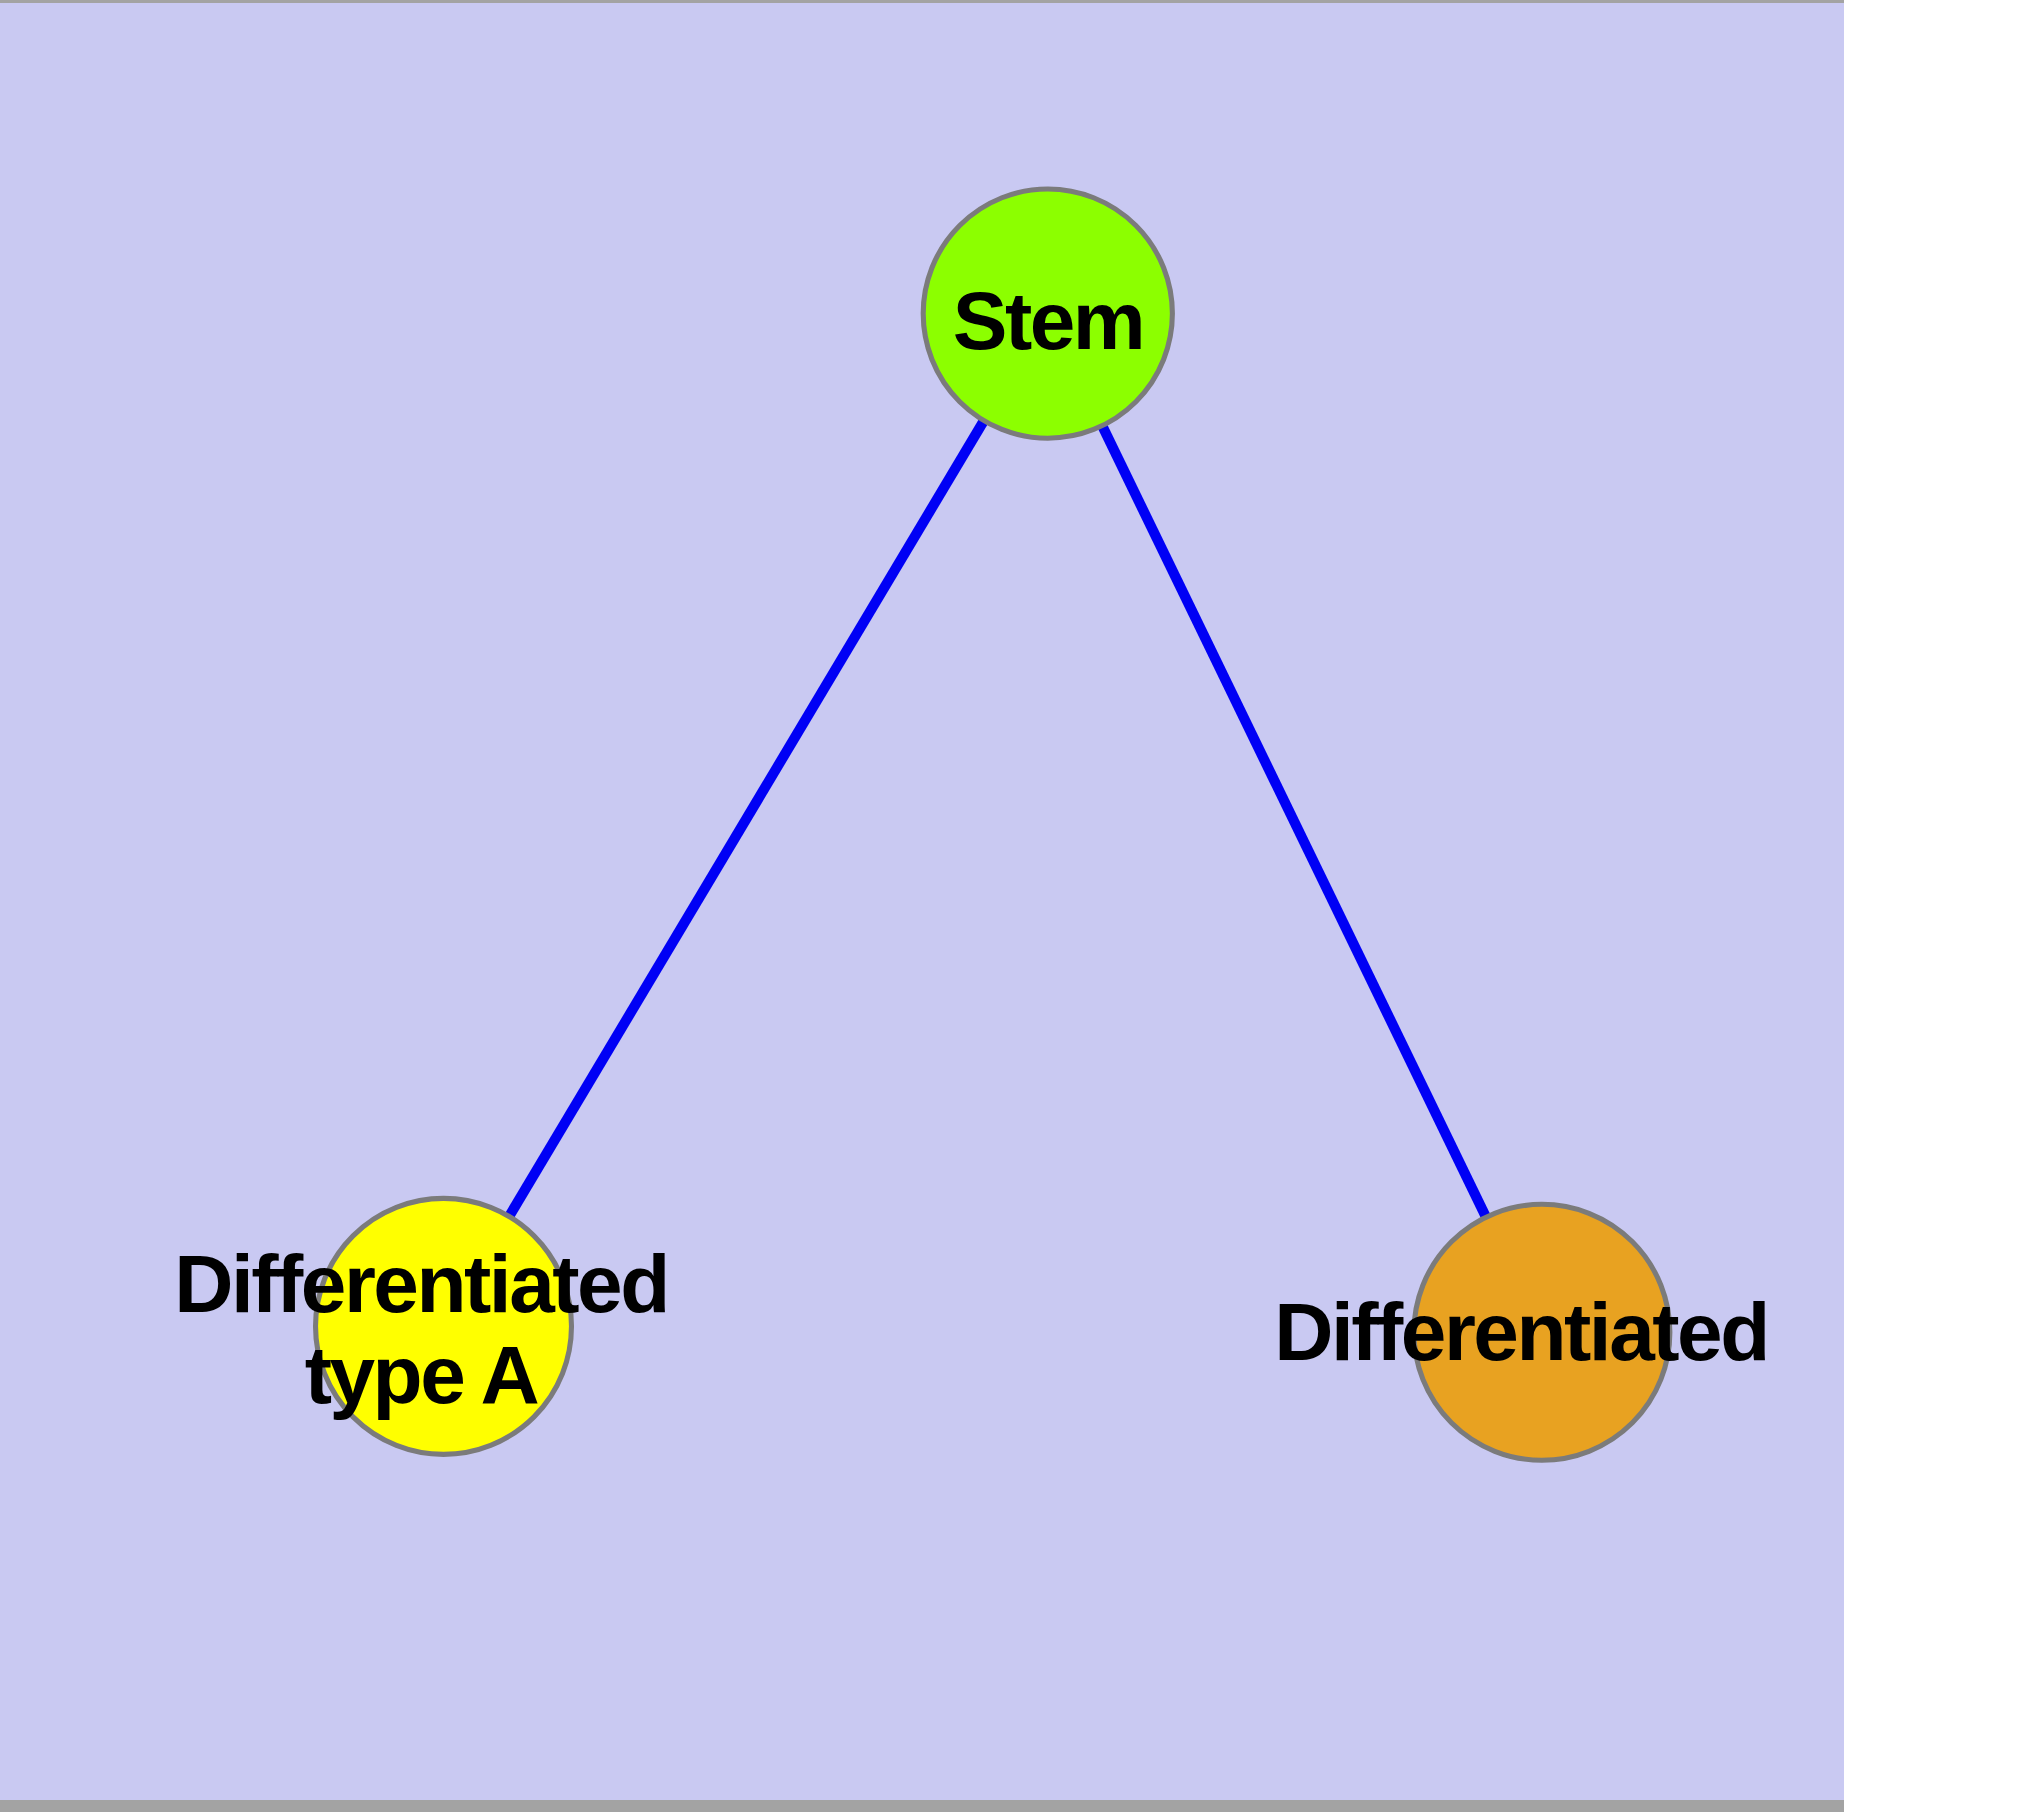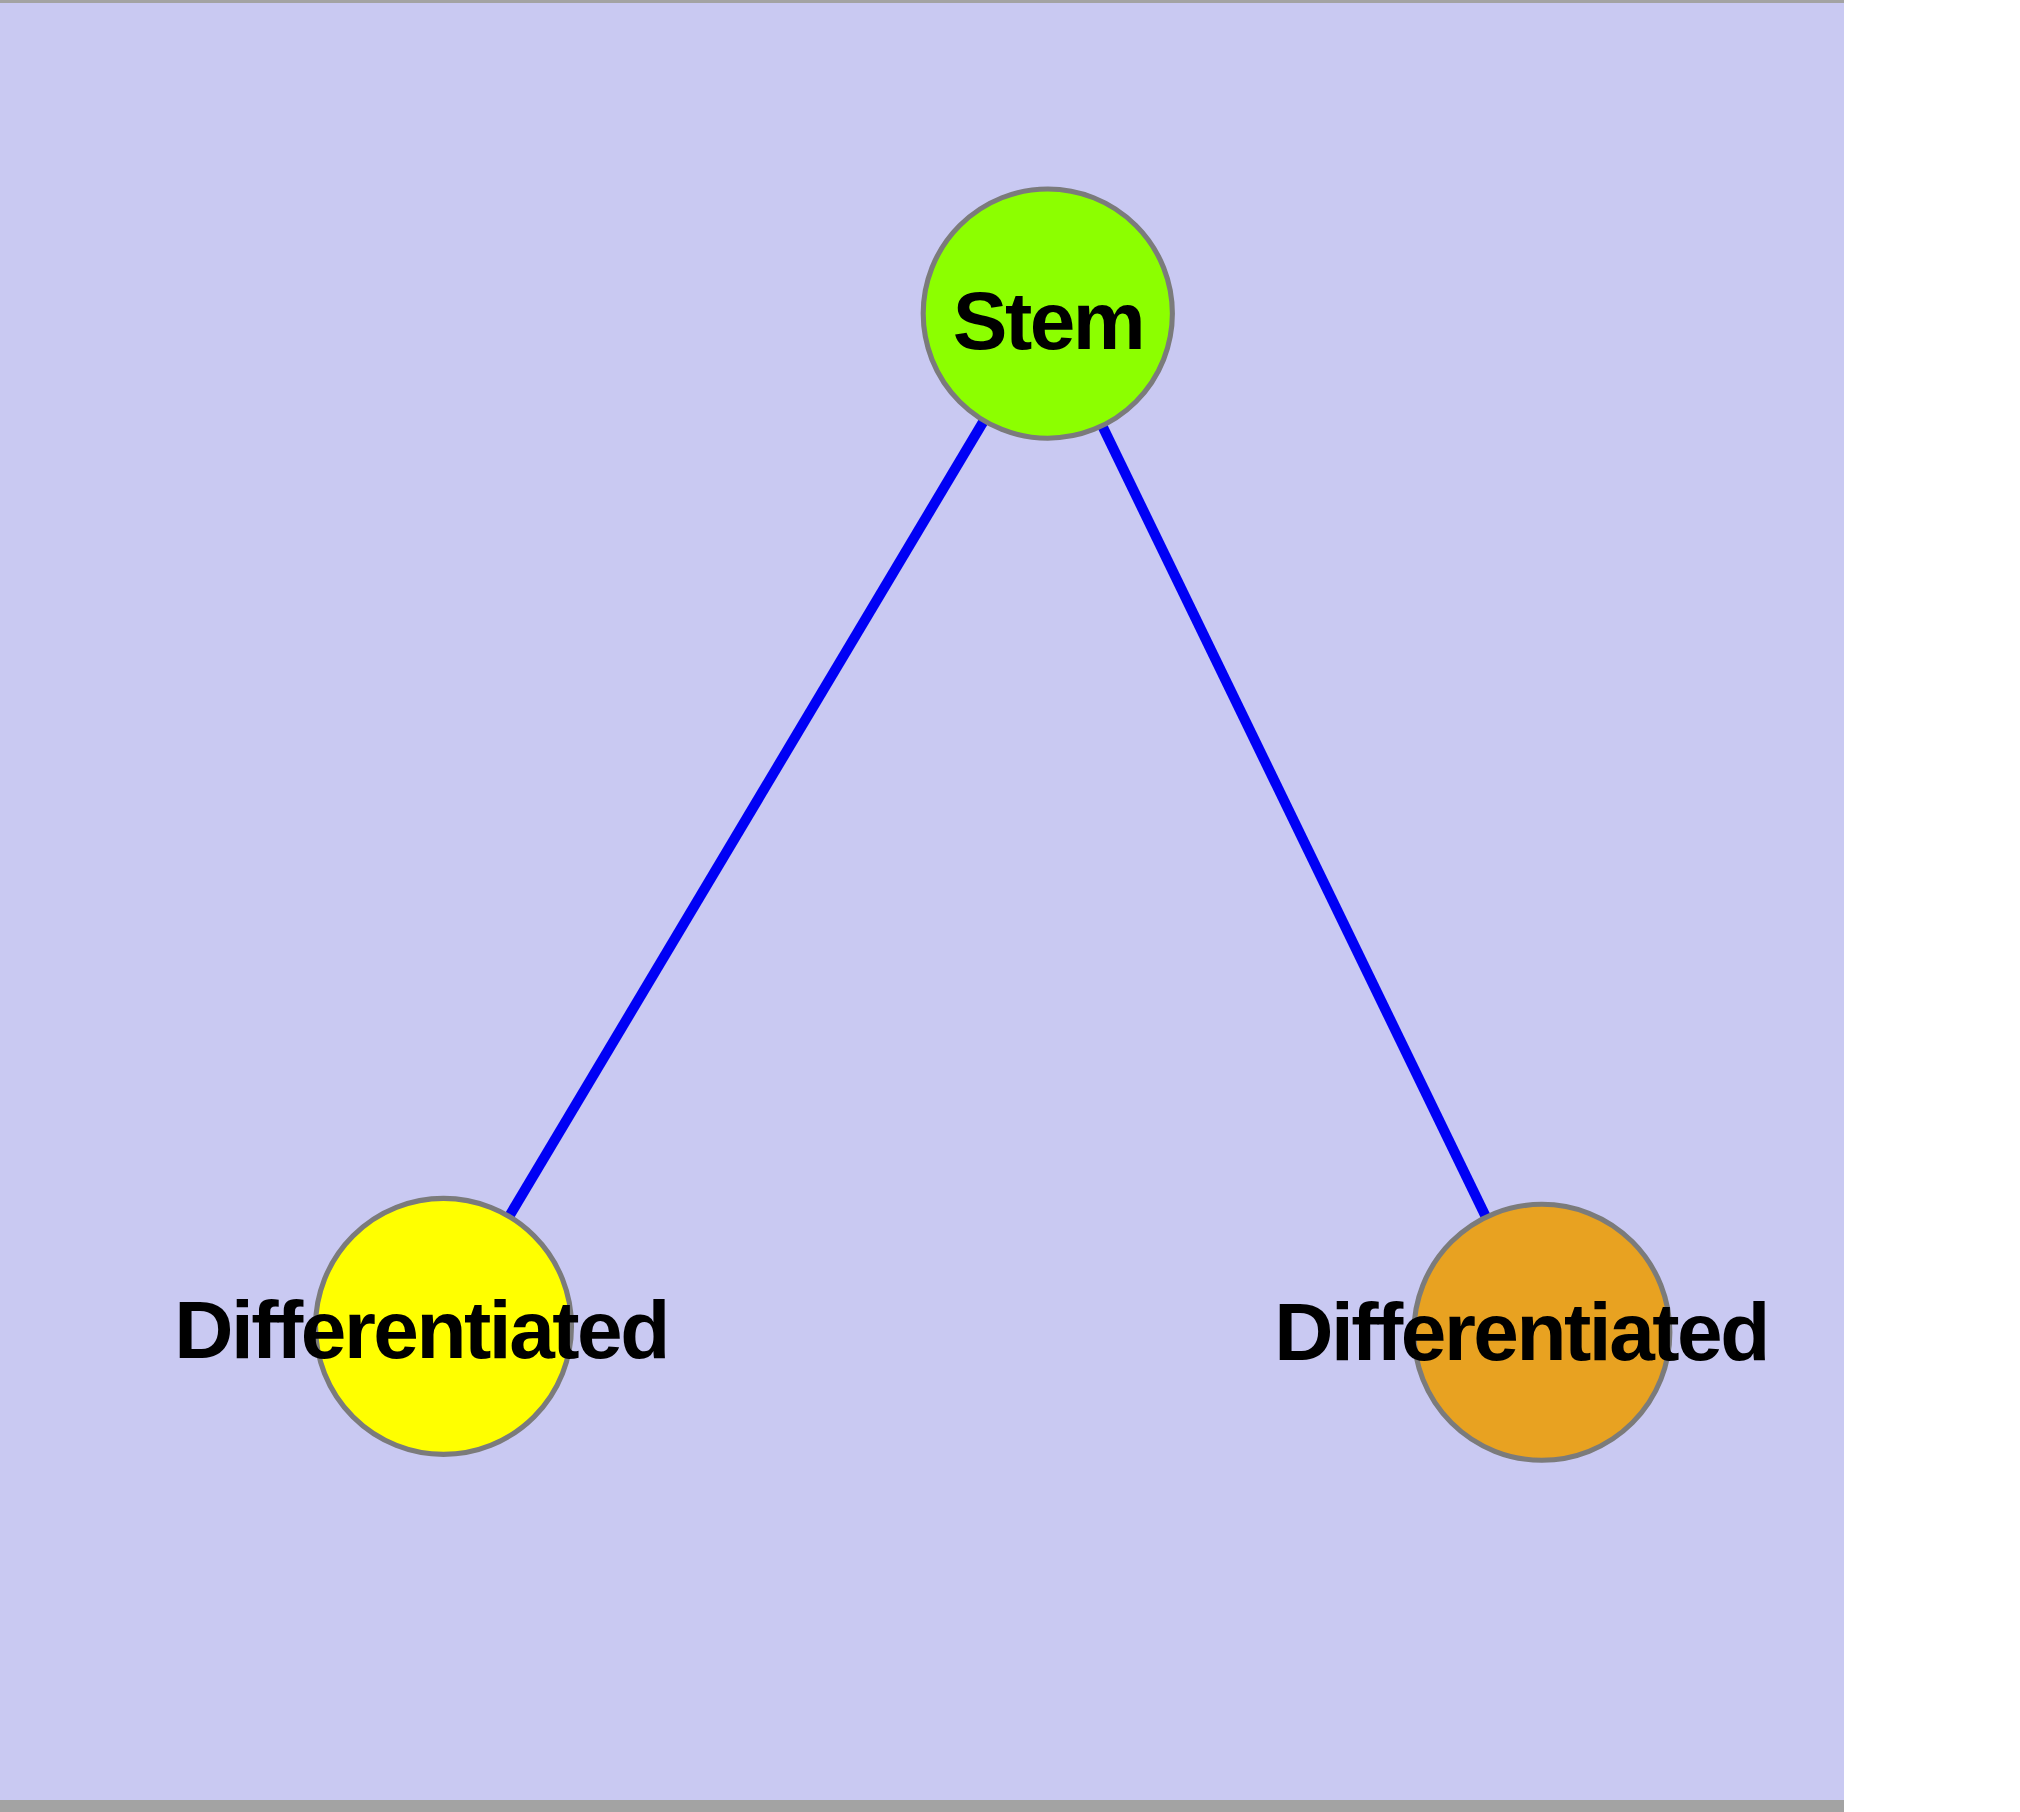--- a/index.html
+++ b/index.html
@@ -67,20 +67,21 @@
     <circle cx="523" cy="1565" r="151" fill="#FFFF00"></circle>
     <circle cx="1819" cy="1572" r="151" fill="#E8A221"></circle>
   </svg>
 
   <div class="node-label" id="label-stem">
     <span>Stem</span>
   </div>
 
   <div class="node-label" id="label-typea">
     <span>Differentiated</span>
+    <span>type A</span>
   </div>
 
   <div class="node-label" id="label-typeb">
     <span>Differentiated</span>
   </div>
 
 </div>
 
 
 </body></html>

